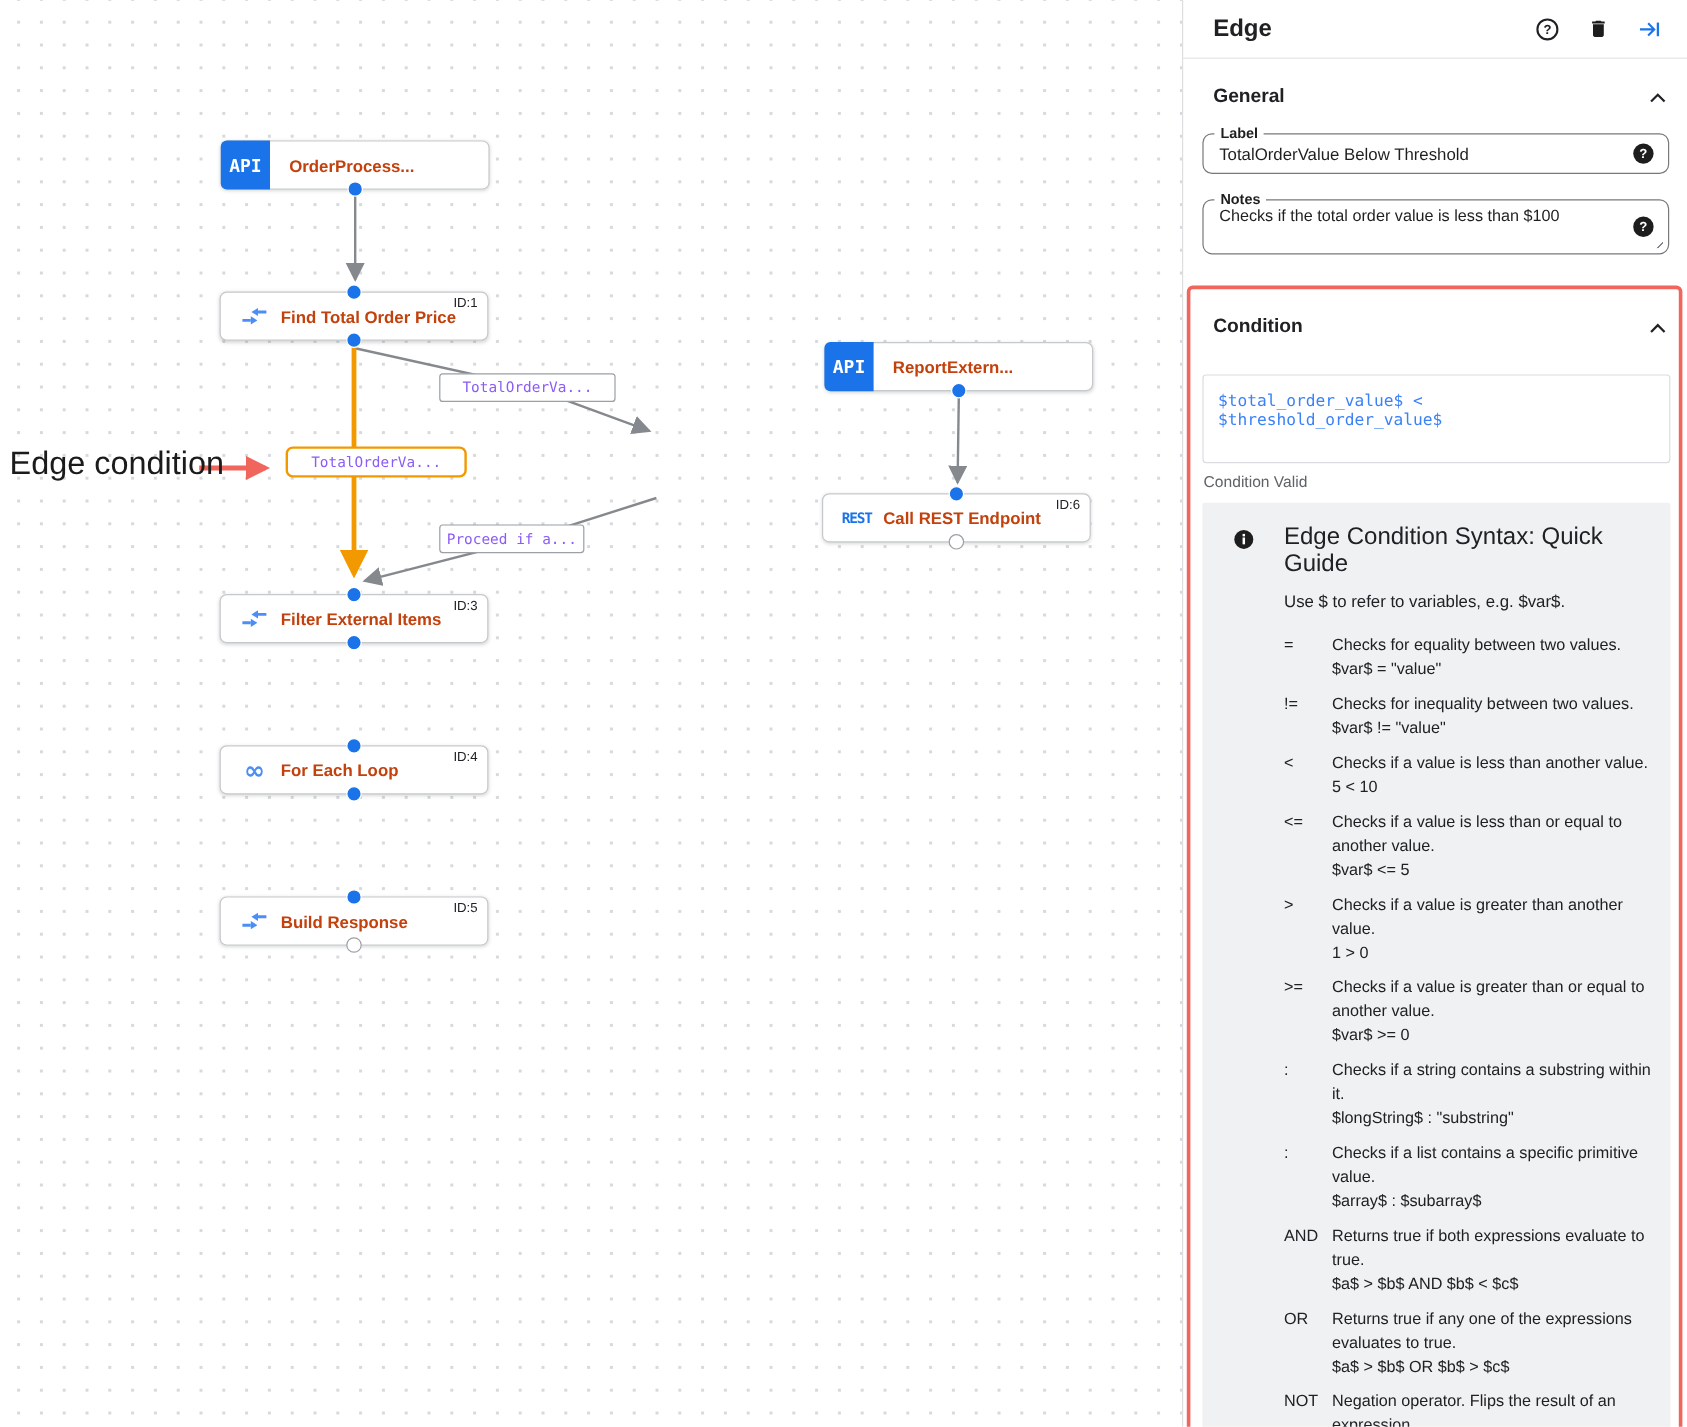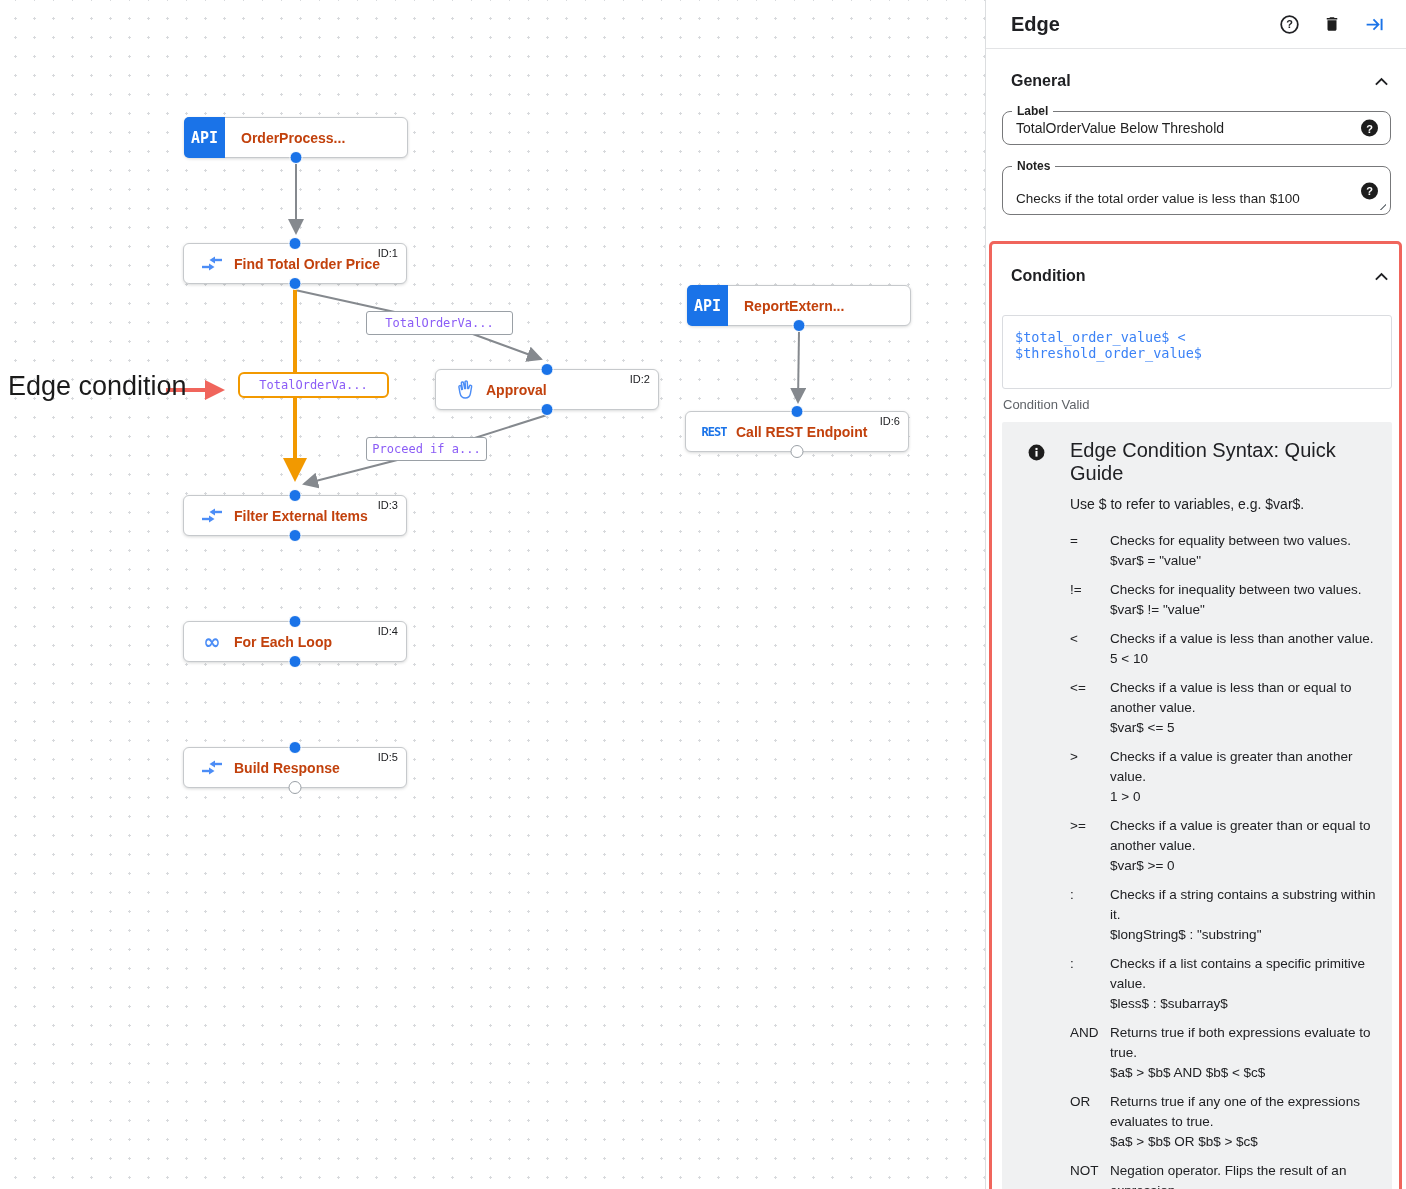--- a/index.html
+++ b/index.html
@@ -50,21 +50,21 @@
   .hicon { background:none; border:none; cursor:pointer; padding:0; margin-left:23px;
     display:flex; align-items:center; }
   .p-body { padding:0 14px 0 16px; }
 
   .sec-head { display:flex; align-items:center; margin:23px 3px 0 9px; }
   .sec-title { flex:1; font-size:16px; font-weight:700; }
   .chev { background:none; border:none; cursor:pointer; padding:0; display:flex; }
 
   .field { position:relative; border:1px solid #77787a; border-radius:8px;
     margin:21px 1px 0 0; padding:8px 44px 8px 13px; font-size:14px; color:#1f1f1f; min-height:33px; }
-  .field.notes { min-height:46px; padding-top:24px; font-size:13.5px; }
+  .field.notes { min-height:46px; padding-top:5px; font-size:13.5px; }
   .field-label { position:absolute; top:-8px; left:9px; background:#fff; padding:0 5px;
     font-size:12px; font-weight:700; color:#1f1f1f; }
   .qmark { position:absolute; right:12px; top:50%; transform:translateY(-50%); width:17px; height:17px;
     border-radius:50%; background:#1d1d1d; color:#fff; font-size:11px; font-weight:700;
     display:flex; align-items:center; justify-content:center; }
   .resize-h { position:absolute; right:4px; bottom:4px; width:9px; height:9px;
     background-image:repeating-linear-gradient(135deg,#80868b 0 1.4px,transparent 1.4px 4.2px);
     clip-path:polygon(100% 0,0 100%,100% 100%); }
 
   .red-wrap { border:3px solid #f0655c; border-radius:5px; margin:26px -10px 0 -13px;
@@ -131,31 +131,20 @@
       <span class="port top"></span>
       <span class="port bottom"></span>
     </div>
 
     <div class="node" style="left:687px;top:285px">
       <span class="badge">API</span>
       <span class="title">ReportExtern...</span>
       <span class="port bottom"></span>
     </div>
 
-    <div class="node" style="left:435px;top:369px">
-      <span class="nicon">
-        <svg width="19" height="21" viewBox="0 0 20 22">
-          <path d="M5.2 14.5 L4.1 8.2 a1.15 1.15 0 0 1 2.26-.42 L7 11 l.9-.2 L6.7 4.4 a1.15 1.15 0 0 1 2.26-.44 L10.2 10 l.95-.1 L10.6 3.2 a1.15 1.15 0 0 1 2.3-.1 l.5 6.8 .9.1 .9-2.6 a1.2 1.2 0 0 1 2.3.7 l-1.3 7.3 c-.5 2.8-2.7 4.6-5.4 4.6 -2.6 0-4.9-2-5.6-5.5 z" fill="#fff" stroke="#4c8df6" stroke-width="1.5" stroke-linejoin="round"></path>
-        </svg>
-      </span>
-      <span class="title">Approval</span>
-      <span class="nid">ID:2</span>
-      <span class="port top"></span>
-      <span class="port bottom"></span>
-    </div>
 
     <div class="node" style="left:685px;top:411px">
       <span class="nicon">
           <span class="rest-txt">REST</span>
         </span>
       <span class="title">Call REST Endpoint</span>
       <span class="nid">ID:6</span>
       <span class="port top"></span>
       <span class="port bottom hollow"></span>
     </div>
@@ -314,21 +303,21 @@
                 <span>$var$ &gt;= 0</span></span>
             </div>
             <div class="rule">
               <span class="op">:</span>
               <span class="rbody"><span>Checks if a string contains a substring within it.</span><br>
                 <span>$longString$ : "substring"</span></span>
             </div>
             <div class="rule">
               <span class="op">:</span>
               <span class="rbody"><span>Checks if a list contains a specific primitive value.</span><br>
-                <span>$less$ : $subarray$</span></span>
+                <span>$array$ : $subarray$</span></span>
             </div>
             <div class="rule">
               <span class="op">AND</span>
               <span class="rbody"><span>Returns true if both expressions evaluate to true.</span><br>
                 <span>$a$ &gt; $b$ AND $b$ &lt; $c$</span></span>
             </div>
             <div class="rule">
               <span class="op">OR</span>
               <span class="rbody"><span>Returns true if any one of the expressions evaluates to true.</span><br>
                 <span>$a$ &gt; $b$ OR $b$ &gt; $c$</span></span>

